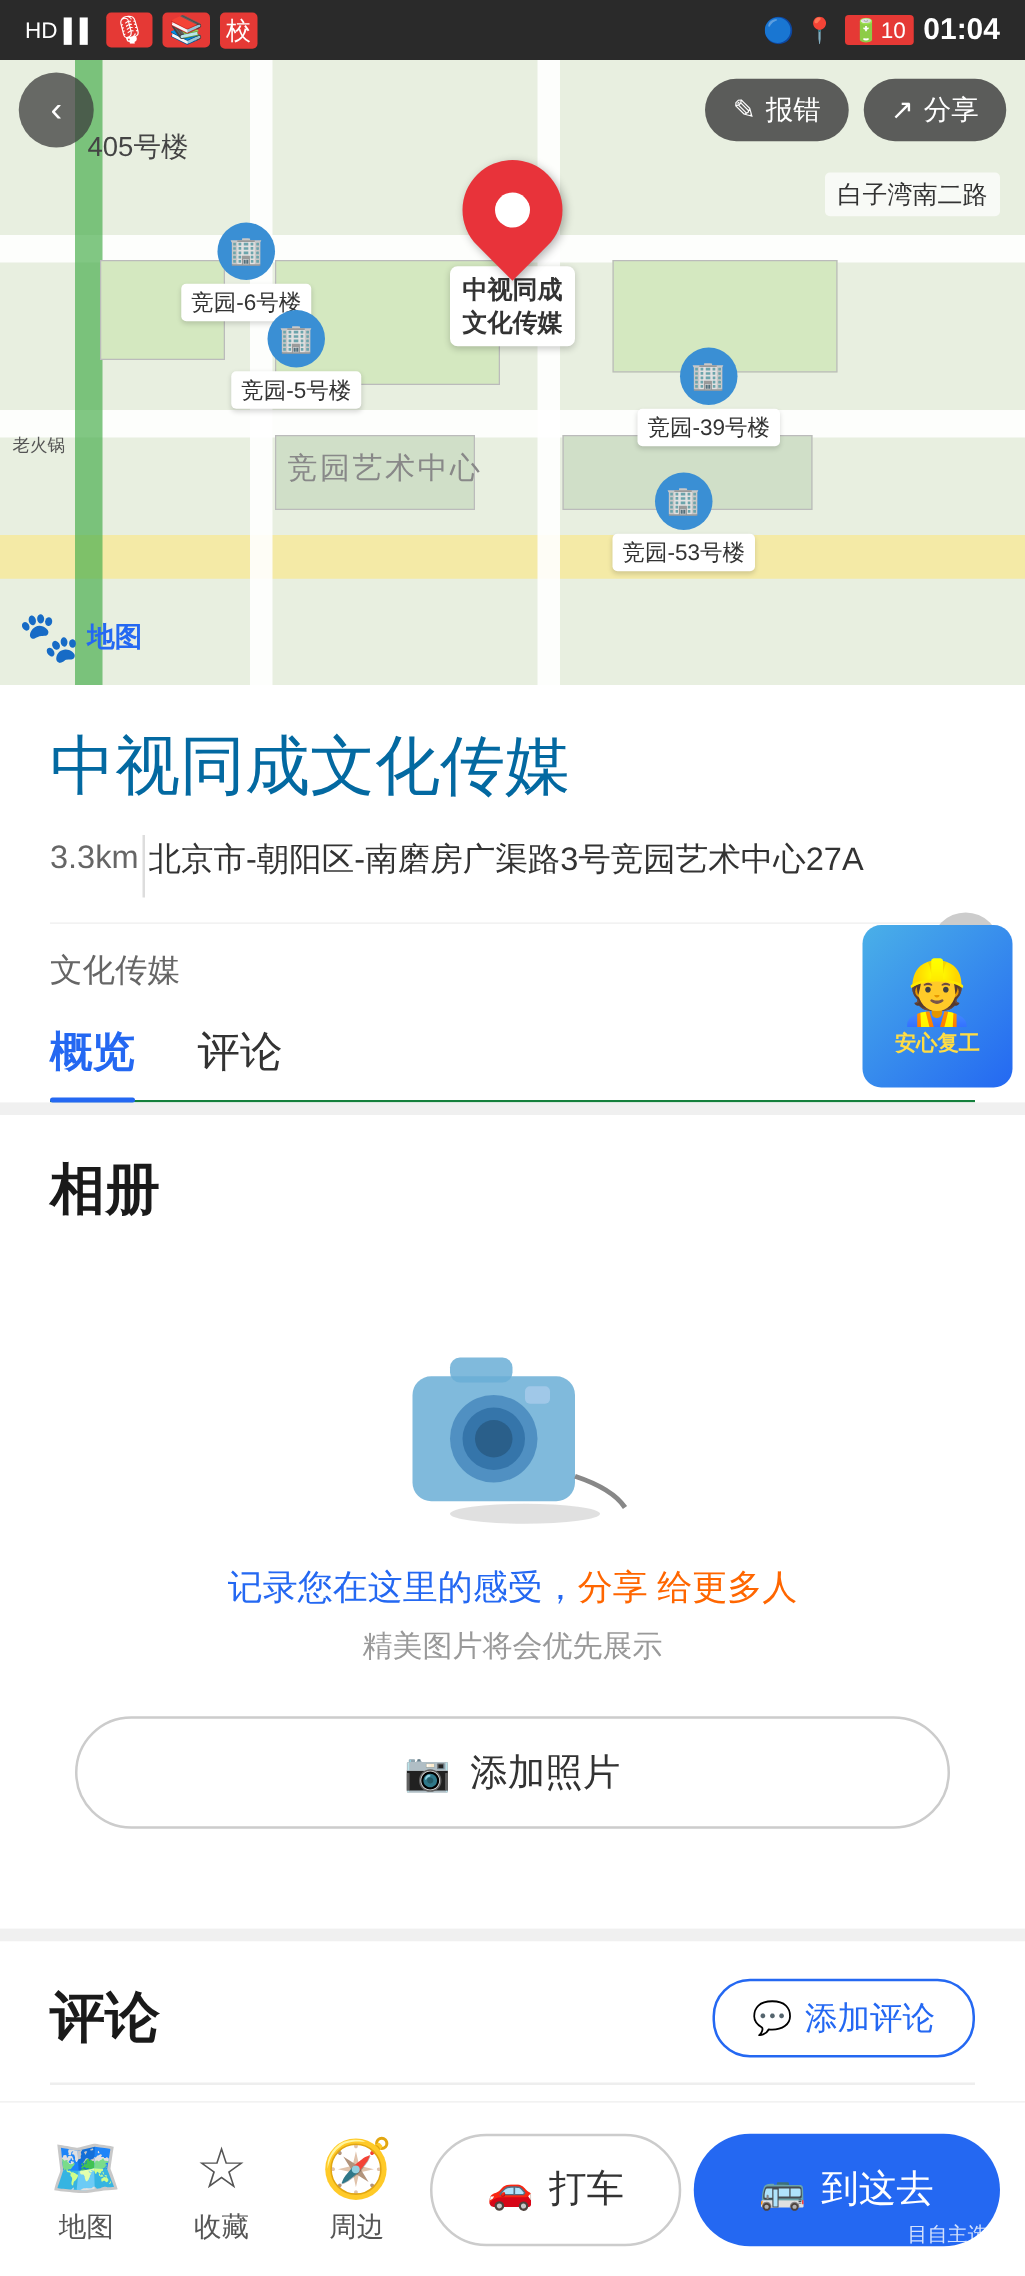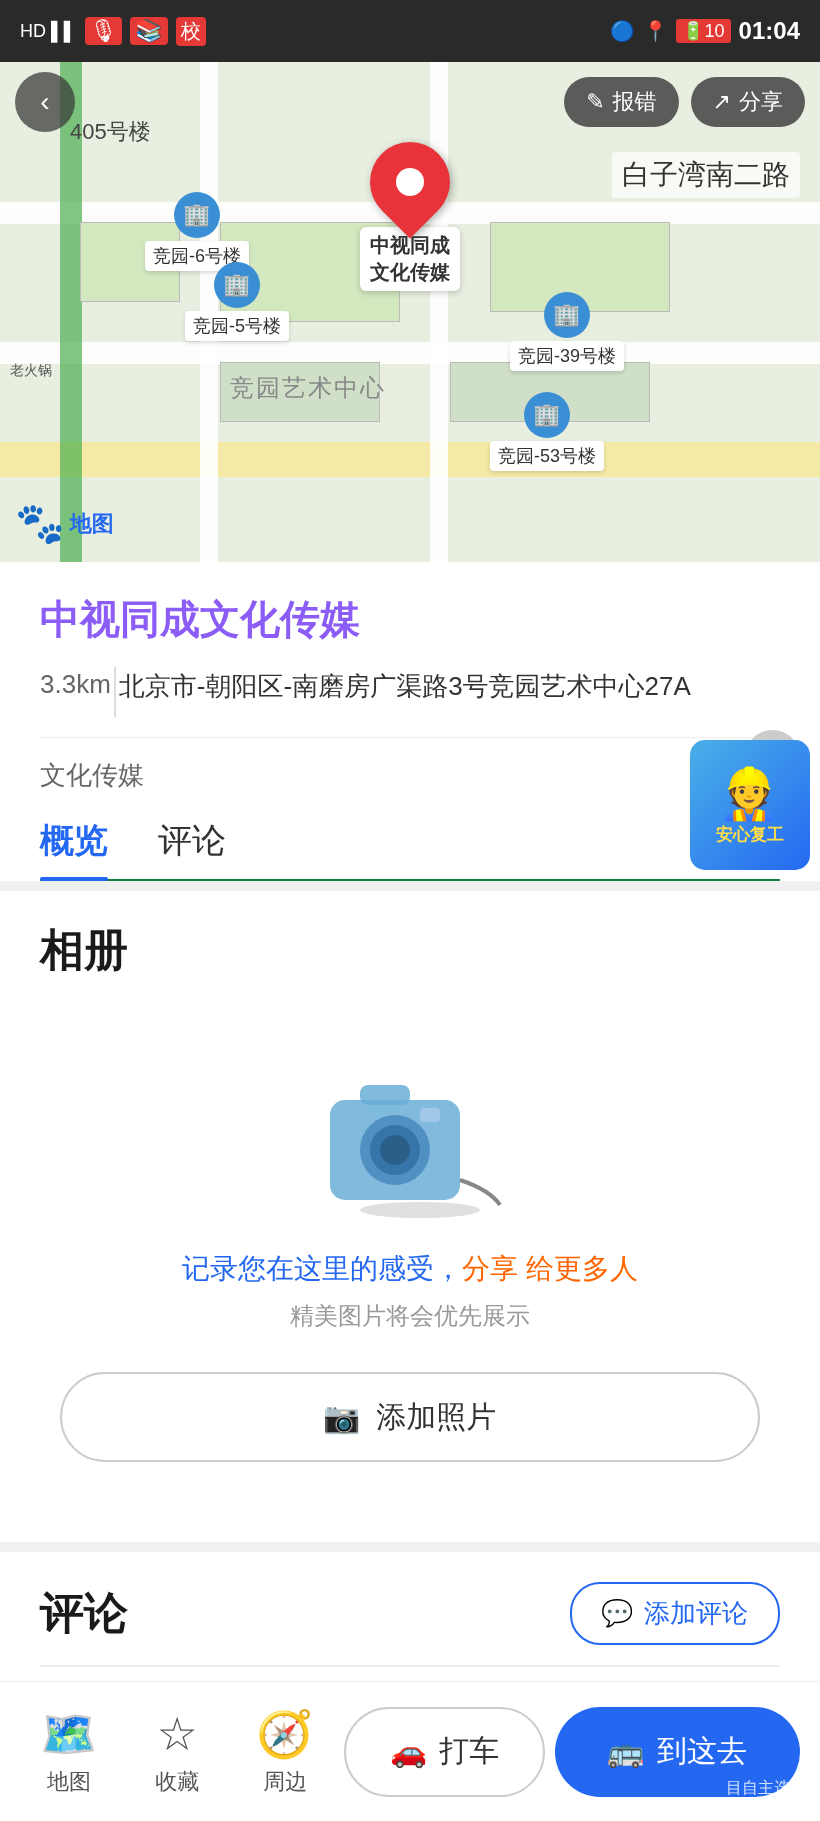--- a/index.html
+++ b/index.html
@@ -8,21 +8,21 @@
       width: 820px;
       min-height: 1821px;
       font-family: 'PingFang SC', 'Microsoft YaHei', sans-serif;
       background: #f5f5f5;
       position: relative;
       overflow-x: hidden;
     }
 
     
     .status-bar {
-      height: 62px;
+      height: 48px;
       background: #2a2a2a;
       display: flex;
       align-items: center;
       justify-content: space-between;
       padding: 0 20px;
       color: white;
       font-size: 22px;
       position: relative;
     }
     .status-left { display: flex; align-items: center; gap: 8px; }
@@ -84,21 +84,21 @@
     }
 
     
     .road-label {
       position: absolute;
       top: 90px;
       right: 20px;
       background: rgba(255,255,255,0.7);
       padding: 4px 10px;
       border-radius: 4px;
-      font-size: 28px;
+      font-size: 20px;
       color: #333;
     }
 
     
     .map-pin {
       position: absolute;
       display: flex;
       flex-direction: column;
       align-items: center;
     }
@@ -180,23 +180,23 @@
       font-weight: bold;
     }
 
     
     .info-panel {
       background: white;
       padding: 30px 40px 0;
     }
 
     .place-name {
-      font-size: 40px;
-      font-weight: bold;
-      color: #8b5cf6;
+      font-size: 52px;
+      font-weight: normal;
+      color: #0369a1;
       margin-bottom: 20px;
     }
 
     .place-info-row {
       display: flex;
       align-items: flex-start;
       gap: 3px;
       margin-bottom: 20px;
       padding-bottom: 20px;
       border-bottom: 1px solid #eee;

